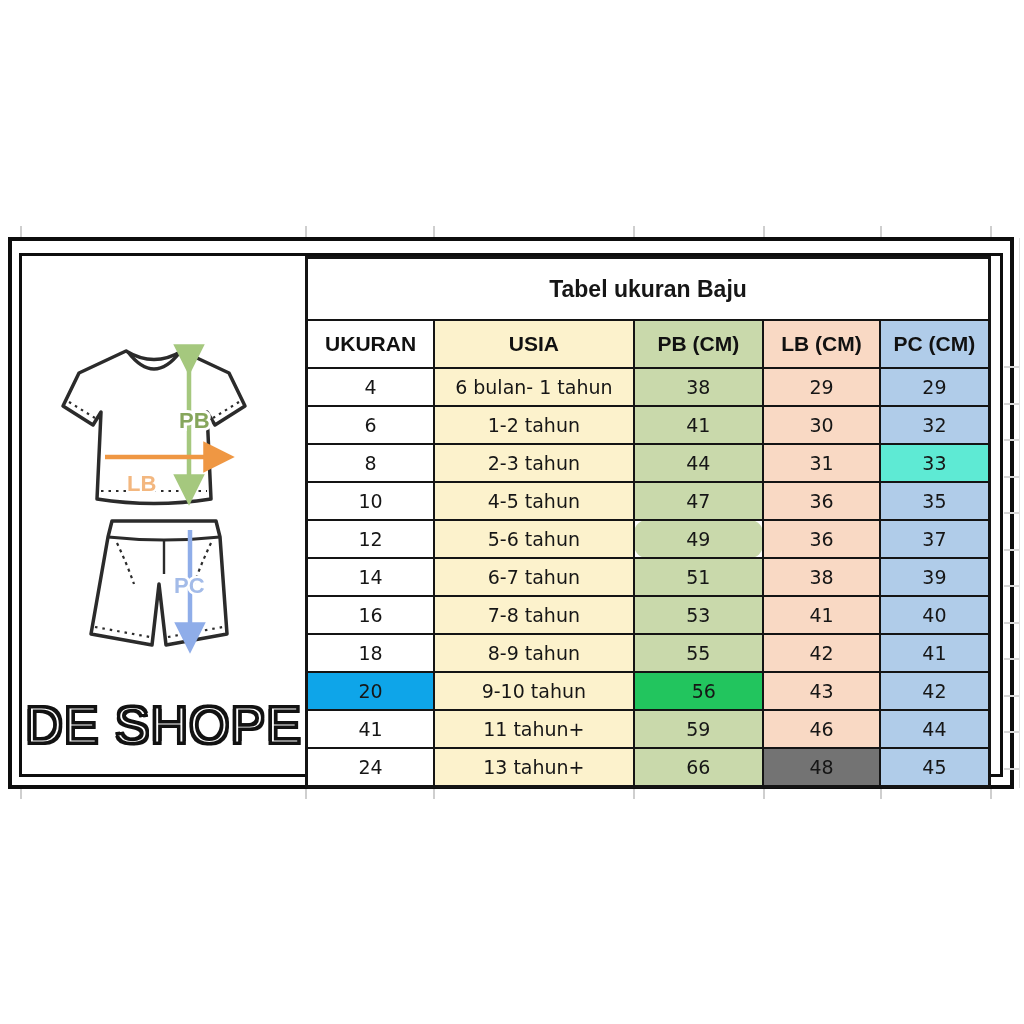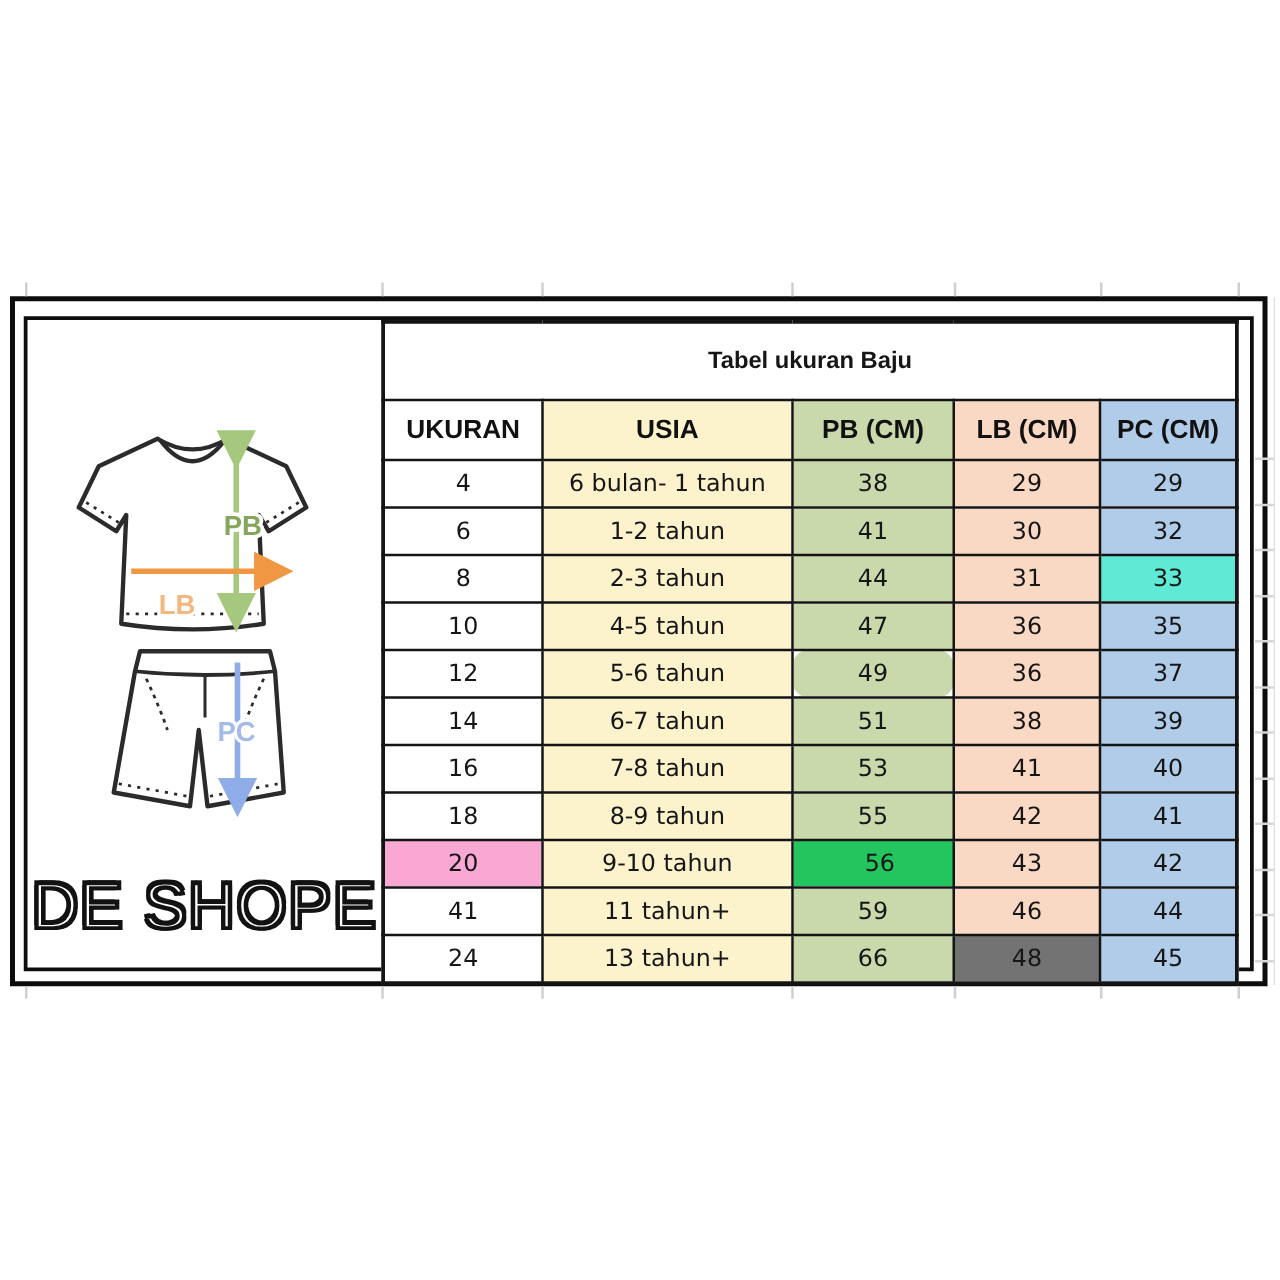--- a/index.html
+++ b/index.html
@@ -28,21 +28,21 @@
   table.size-table{
     position:absolute;left:305px;top:256px;width:686px;height:512px;
     border-collapse:collapse;table-layout:fixed;background:#ffffff;
     border:3px solid #141414;
   }
   table.size-table td{
     border:2px solid #141414;text-align:center;vertical-align:middle;
     padding:0;color:#161616;overflow:hidden;
   }
   td.title-cell{
-    height:60px;font-size:19px;font-weight:700;color:#111111;background:#ffffff;
+    height:60px;font-size:23px;font-weight:700;color:#111111;background:#ffffff;
     font-family:"Liberation Sans",sans-serif;
   }
   tr.header-row td{
     height:46px;font-size:21px;font-weight:700;color:#111111;
     font-family:"Liberation Sans",sans-serif;
   }
   tr.data-row td{
     height:36px;font-size:19px;font-weight:400;
     font-family:"DejaVu Sans",sans-serif;
   }
@@ -177,21 +177,21 @@
         <td style="background: rgb(176, 204, 233);">40</td>
       </tr>
       <tr class="data-row">
         <td style="background: rgb(255, 255, 255);">18</td>
         <td style="background: rgb(252, 242, 204);">8-9 tahun</td>
         <td style="background: rgb(201, 217, 171);">55</td>
         <td style="background: rgb(249, 217, 196);">42</td>
         <td style="background: rgb(176, 204, 233);">41</td>
       </tr>
       <tr class="data-row">
-        <td style="background: #f9a8d4;">20</td>
+        <td style="background: #0ea5e9;">20</td>
         <td style="background: rgb(252, 242, 204);">9-10 tahun</td>
         <td style="background: #22c55e; padding-left: 11px;">56</td>
         <td style="background: rgb(249, 217, 196);">43</td>
         <td style="background: rgb(176, 204, 233);">42</td>
       </tr>
       <tr class="data-row">
         <td style="background: rgb(255, 255, 255);">41</td>
         <td style="background: rgb(252, 242, 204);">11 tahun+</td>
         <td style="background: rgb(201, 217, 171);">59</td>
         <td style="background: rgb(249, 217, 196);">46</td>

